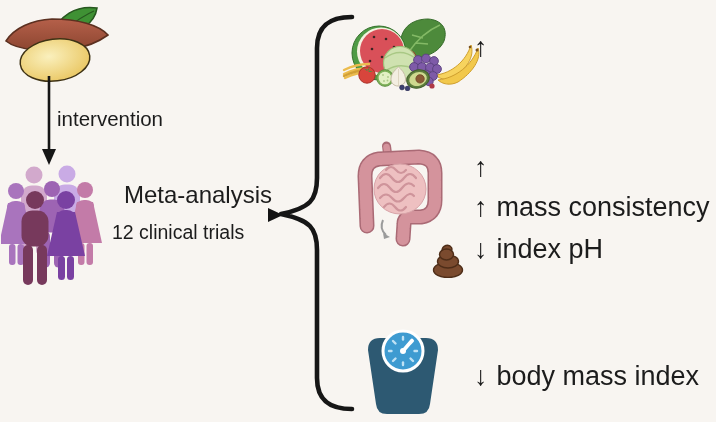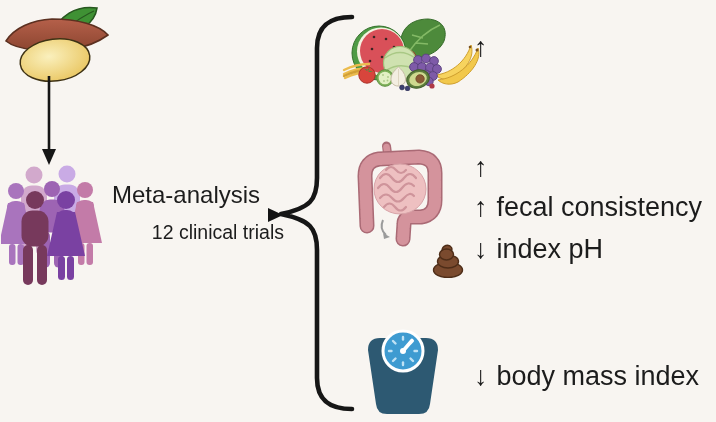--- a/index.html
+++ b/index.html
@@ -7,22 +7,22 @@
     position:relative;
     width:716px;height:422px;
     background:#f8f5f1;
     font-family:"Liberation Sans", sans-serif;
     color:#1c1c1c;
     overflow:hidden;
   }
   .abs{position:absolute;}
   .label{white-space:nowrap;color:#1c1c1c;}
   .intervention-label{left:57px;top:107px;font-size:20.5px;}
-  .meta-title{left:112px;top:181px;width:172px;font-size:24px;}
-  .meta-sub{left:112px;top:221px;width:172px;text-align:right;font-size:19.5px;}
+  .meta-title{left:112px;top:181px;width:172px;text-align:center;font-size:24px;}
+  .meta-sub{left:112px;top:221px;width:172px;text-align:left;font-size:19.5px;}
   .oline{left:474px;font-size:27px;display:flex;align-items:baseline;}
   .oline .arr{margin-right:9px;}
   .oline.tight .arr{margin-right:5px;}
   .l-fiber{top:32px;}
   .l-freq{top:152px;}
   .l-cons{top:192px;}
   .l-ph{top:234px;}
   .l-bmi{top:361px;}
   svg{display:block;}
 </style>
@@ -46,20 +46,21 @@
     <path d="M58,31 C70,22 80,14 92,9" fill="none" stroke="#27571f" stroke-width="1.1"></path>
     <path d="M4,39 C12,26 30,18 50,17 C76,17 97,23 106,33 C95,41 84,45 70,47 C46,50 16,49 4,39 Z" fill="url(#skin)" stroke="#5c3020" stroke-width="1.6"></path>
     <ellipse cx="53" cy="58" rx="35" ry="21" transform="rotate(-7 53 58)" fill="url(#flesh)" stroke="#3e3214" stroke-width="1.5"></ellipse>
   </svg>
 
   <svg class="abs" style="left:41px;top:76px" width="16" height="90" viewBox="0 0 16 90">
     <line x1="8" y1="0" x2="8" y2="75" stroke="#161616" stroke-width="2.6"></line>
     <polygon points="1,73 15,73 8,89" fill="#161616"></polygon>
   </svg>
 
+  <div class="abs label intervention-label">intervention</div>
 
   <svg class="abs" style="left:1px;top:158px" width="118" height="130" viewBox="0 0 118 130">
 
     <g fill="#d2a9cc">
       <circle cx="33" cy="17" r="8.5"></circle>
         <rect x="20" y="27.5" width="26" height="34" rx="11"></rect>
       <rect x="21.5" y="59" width="9.5" height="38" rx="4.5"></rect>
         <rect x="35" y="59" width="9.5" height="38" rx="4.5"></rect>
     </g>
     <g fill="#c9abe5">
@@ -245,21 +246,21 @@
   </svg>
 
   <div class="abs label oline tight l-fiber">
     <span class="arr">↑</span>
   </div>
   <div class="abs label oline l-freq">
     <span class="arr">↑</span>
   </div>
   <div class="abs label oline l-cons">
     <span class="arr">↑</span>
-    <span>fecal consistency</span>
+    <span>mass consistency</span>
   </div>
   <div class="abs label oline l-ph">
     <span class="arr">↓</span>
     <span>index pH</span>
   </div>
   <div class="abs label oline l-bmi">
     <span class="arr">↓</span>
     <span>body mass index</span>
   </div>
 

